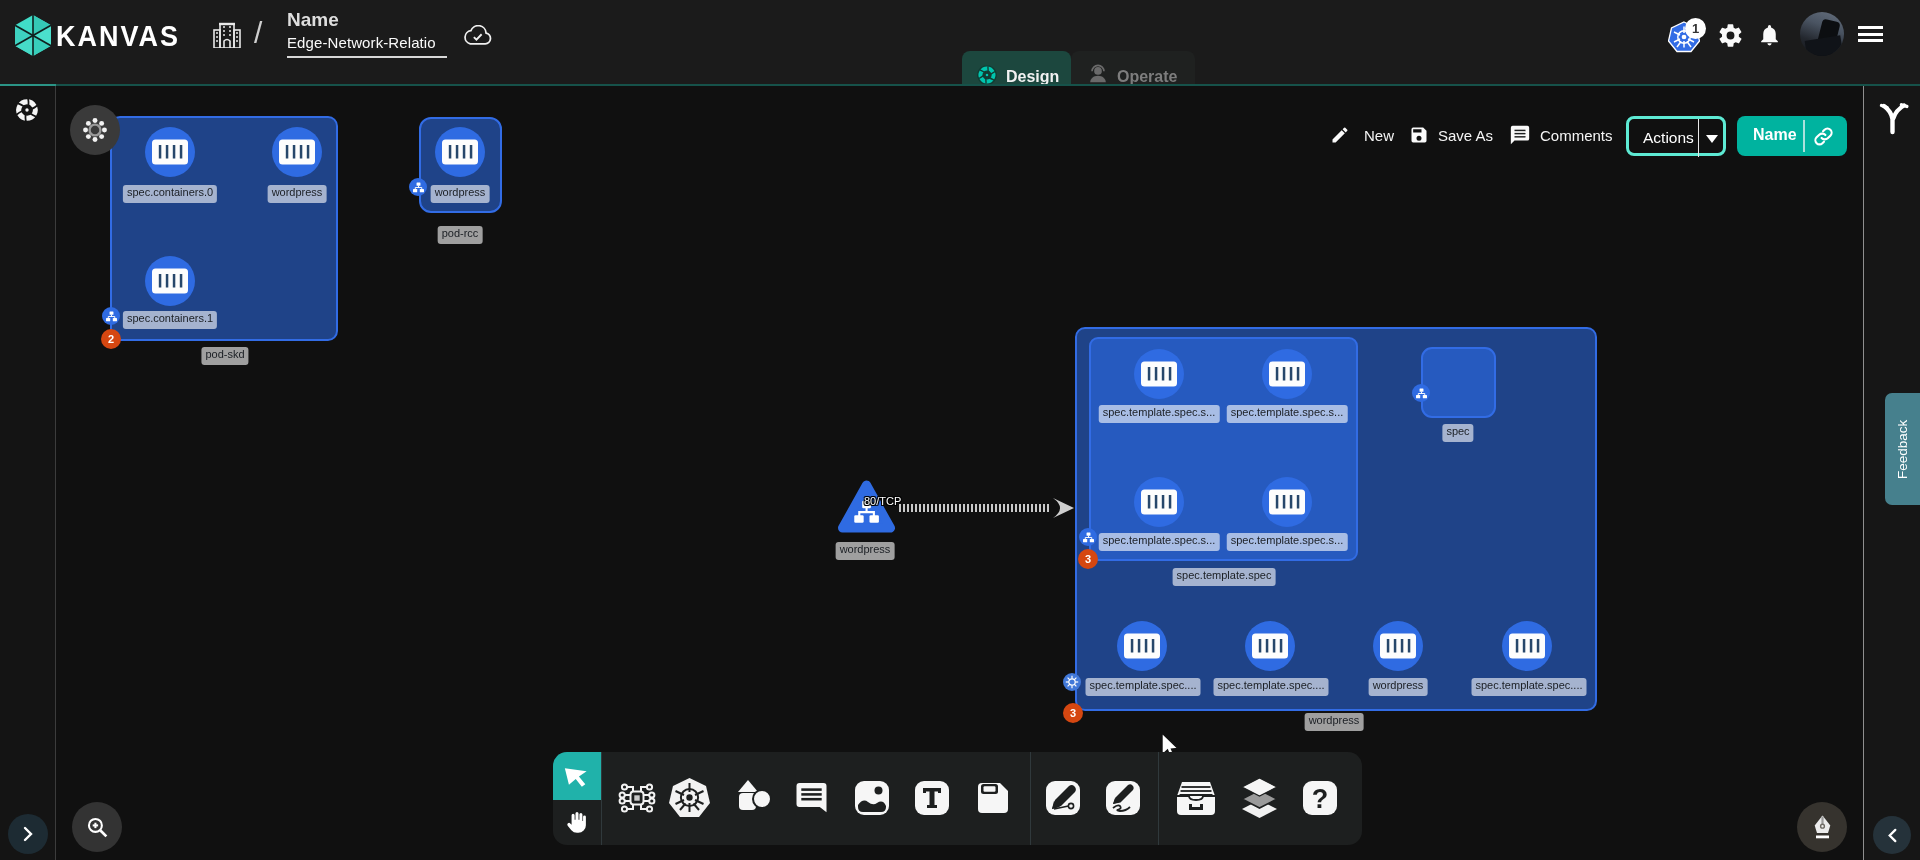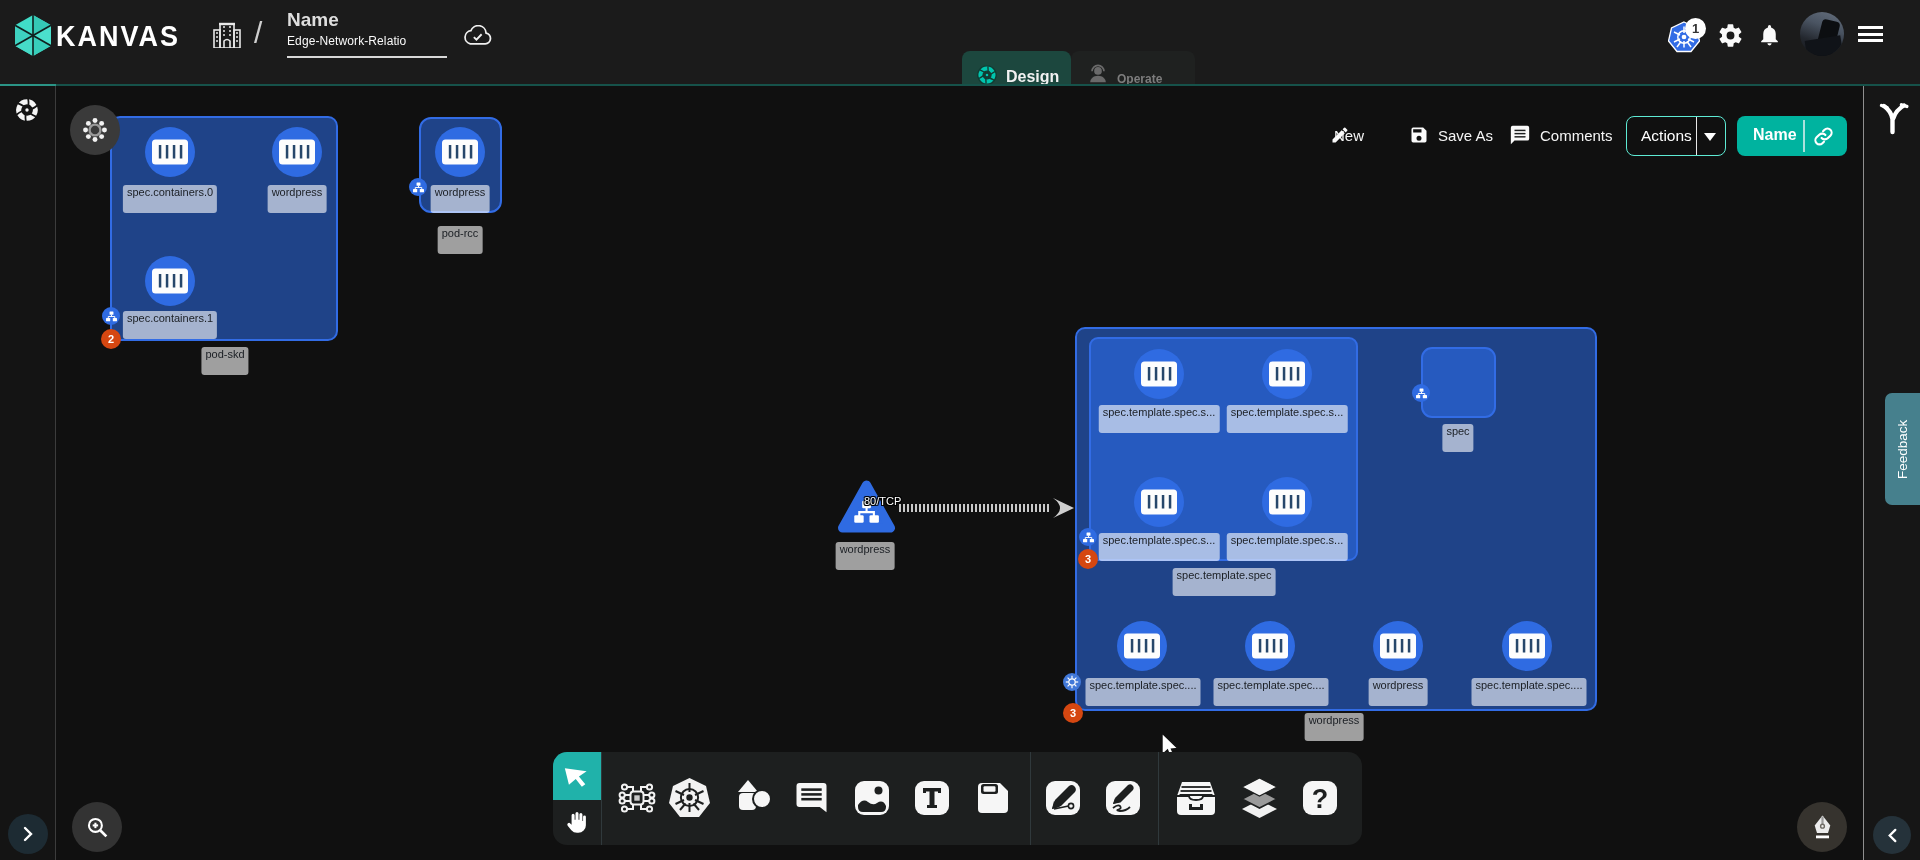--- a/index.html
+++ b/index.html
@@ -8,32 +8,32 @@
   #stage { position:relative; width:1920px; height:860px; background:#101010; }
   
   #header { position:absolute; left:0; top:0; width:1920px; height:86px; background:#1b1b1b; }
   #tealline { position:absolute; left:0; top:84px; width:1920px; height:2px; background:#16524a; }
   .hicon { position:absolute; }
   
   .tab { position:absolute; top:51px; height:35px; border-radius:8px 8px 0 0; display:flex; align-items:flex-end; }
   #tab-design { left:962px; width:109px; background:#1c473e; }
   #tab-operate { left:1071px; width:124px; background:#1f2120; }
   #tab-design span { color:#f2f2f2; font-size:16px; font-weight:bold; margin-left:8px; }
-  #tab-operate span { color:#7d7d7d; font-size:12px; font-weight:bold; margin-left:8px; }
+  #tab-operate span { color:#7d7d7d; font-size:16px; font-weight:bold; margin-left:8px; }
   
   #lsb { position:absolute; left:0; top:86px; width:56px; height:774px; background:#141414; border-right:1px solid #3c3c3c; }
   #rsb { position:absolute; left:1863px; top:86px; width:57px; height:774px; background:#161616; border-left:1px solid #8f8f8f; }
   
   .grp { position:absolute; background:rgba(45,110,238,0.54); border:2.5px solid #326CE5; border-radius:10px; }
-  .lbl { position:absolute; transform:translateX(-50%); background:rgba(255,255,255,0.60); color:#1a1e23; font-size:11px; line-height:15px; padding:0px 4px 13px 4px; border-radius:3px; white-space:nowrap; }
+  .lbl { position:absolute; transform:translateX(-50%); background:rgba(255,255,255,0.60); color:#1a1e23; font-size:11px; line-height:15px; padding:0px 4px 3px 4px; border-radius:3px; white-space:nowrap; }
   .bdg-o { position:absolute; width:20px; height:20px; border-radius:50%; background:#d54711; color:#fff; font-size:11px; font-weight:bold; text-align:center; line-height:20px; transform:translate(-50%,-50%); }
   .bdg-b { position:absolute; width:18px; height:18px; border-radius:50%; background:#2f6be2; transform:translate(-50%,-50%); display:flex; align-items:center; justify-content:center; }
   
   .tbtxt { position:absolute; color:#f5f5f5; font-size:15px; top:127px; }
-  #actions-btn { position:absolute; left:1626px; top:116px; width:100px; height:40px; border:1px solid #5eead4; border-radius:8px; color:#fff; }
+  #actions-btn { position:absolute; left:1626px; top:116px; width:100px; height:40px; border:3px solid #5eead4; border-radius:8px; color:#fff; }
   #share-btn { position:absolute; left:1737px; top:116px; width:110px; height:40px; background:#00B39F; border-radius:8px; }
   #btoolbar { position:absolute; left:553px; top:752px; width:809px; height:93px; background:#1d1f1f; border-radius:14px; }
   .bt-div { position:absolute; top:752px; width:1px; height:93px; background:#30393c; }
   .circ { position:absolute; border-radius:50%; display:flex; align-items:center; justify-content:center; }
 </style>
 </head>
 <body>
 <div id="stage">
   <div id="header"></div>
 
@@ -68,21 +68,21 @@
       <line x1="4" y1="12" x2="6" y2="12"></line>
         <line x1="24" y1="12" x2="26" y2="12"></line>
       <line x1="4" y1="16" x2="6" y2="16"></line>
         <line x1="24" y1="16" x2="26" y2="16"></line>
       <line x1="4" y1="20" x2="6" y2="20"></line>
         <line x1="24" y1="20" x2="26" y2="20"></line>
     </g>
   </svg>
   <div class="abs" style="left:254px;top:16px;width:24px;color:#cfcfcf;font-size:30px;font-weight:300">/</div>
   <div class="abs" style="left:287px;top:9px;color:#dedede;font-size:19px;font-weight:bold">Name</div>
-  <div class="abs" style="left:287px;top:34px;color:#fafafa;font-size:12px;letter-spacing:0.1px">Edge-Network-Relatio</div>
+  <div class="abs" style="left:287px;top:34px;color:#fafafa;font-size:15px;letter-spacing:0.1px">Edge-Network-Relatio</div>
   <div class="abs" style="left:287px;top:56px;width:160px;height:1.5px;background:#d8d8d8"></div>
 
   <svg class="hicon" style="left:463px;top:25px" width="29" height="21" viewBox="0 0 28 20" fill="none" stroke="#f0f0f0" stroke-width="1.7">
     <path d="M7 18 L21.5 18 A5.2 5.2 0 0 0 22.3 7.7 A7.6 7.6 0 0 0 7.6 5.4 A6.4 6.4 0 0 0 7 18 Z"></path>
     <path d="M10.5 11.5 L13 14 L18 8.8" stroke-width="1.8"></path>
   </svg>
 
   <div class="tab" id="tab-design">
     <svg style="margin-left:14px" width="22" height="22" viewBox="0 0 24 24" id="spiral-teal">
         <g fill="#00C5AE" stroke="#123b32" stroke-width="1.5">
@@ -140,21 +140,21 @@
 
   <svg class="abs" style="left:13px;top:96px" width="28" height="28" viewBox="0 0 24 24" id="spiral-white">
       <g fill="#f5f5f5" stroke="#141414" stroke-width="1.5">
         <use href="#spiral"></use>
       </g>
     </svg>
 
   <svg class="abs" style="left:1330px;top:125px" width="20" height="20" viewBox="0 0 24 24" fill="#fafafa">
     <path d="M3 17.25V21h3.75L17.8 9.94l-3.75-3.75L3 17.25zM20.7 7.04a1 1 0 0 0 0-1.41l-2.34-2.34a1 1 0 0 0-1.41 0l-1.83 1.83 3.75 3.75 1.83-1.83z"></path>
   </svg>
-  <div class="tbtxt" style="left:1334px">New</div>
+  <div class="tbtxt" style="left:1364px">New</div>
   <svg class="abs" style="left:1409px;top:125px" width="20" height="20" viewBox="0 0 24 24" fill="#fafafa">
     <path d="M17 3H5a2 2 0 0 0-2 2v14a2 2 0 0 0 2 2h14a2 2 0 0 0 2-2V7l-4-4zm-5 16a3 3 0 1 1 0-6 3 3 0 0 1 0 6zm3-10H5V5h10v4z"></path>
   </svg>
   <div class="tbtxt" style="left:1438px">Save As</div>
   <svg class="abs" style="left:1509px;top:124px" width="22" height="22" viewBox="0 0 24 24" fill="#fafafa">
     <path d="M20 2H4a2 2 0 0 0-2 2v18l4-4h14a2 2 0 0 0 2-2V4a2 2 0 0 0-2-2z"></path>
     <g stroke="#1d1f1f" stroke-width="1.6">
         <line x1="6" y1="7" x2="18" y2="7"></line>
         <line x1="6" y1="10.5" x2="18" y2="10.5"></line>
         <line x1="6" y1="14" x2="18" y2="14"></line>

